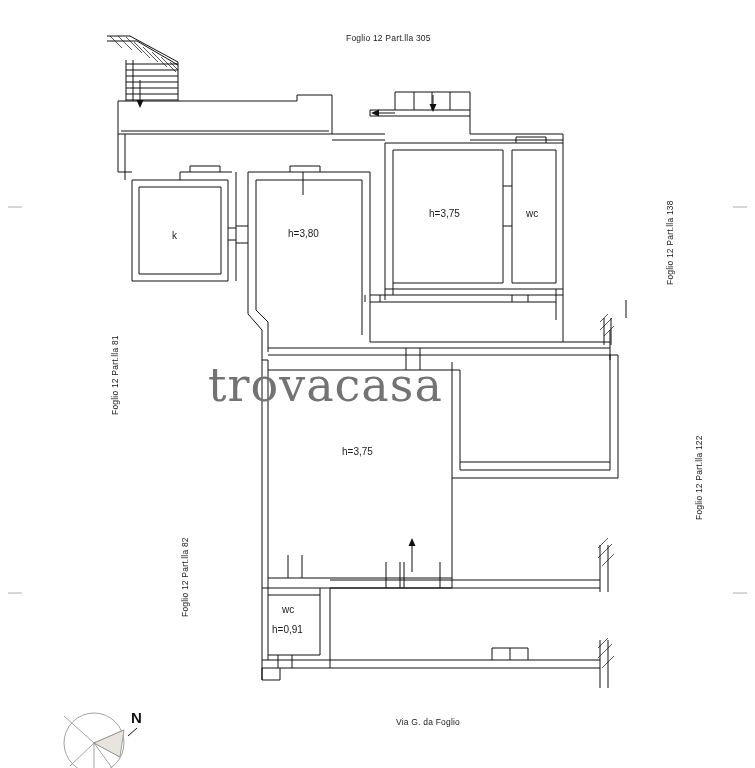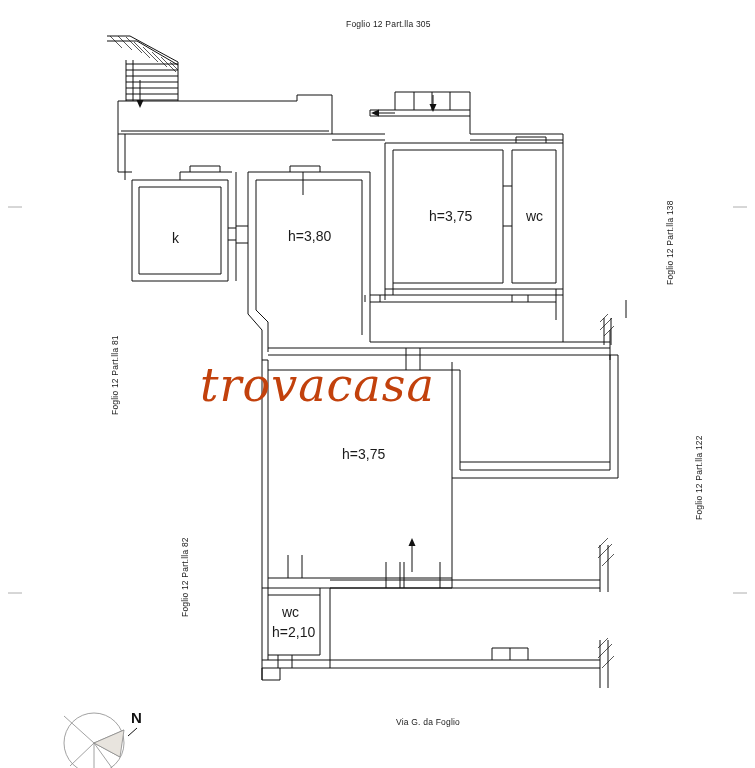--- a/index.html
+++ b/index.html
@@ -30,39 +30,38 @@
     color: #1a1a1a;
     white-space: nowrap;
     letter-spacing: 0.2px;
   }
   .lbl.rot {
     transform-origin: 0 0;
     transform: rotate(-90deg);
   }
   .room-lbl {
     position: absolute;
-    font-size: 14px;
+    font-size: 10px;
     color: #1a1a1a;
     white-space: nowrap;
     text-align: center;
   }
   #watermark {
     position: absolute;
-    left: 200px;
+    left: 208px;
     top: 355px;
     width: 390px;
     height: 60px;
     font-size: 46px;
     letter-spacing: 1px;
-    color: #c2410c;
+    color: #737373;
     font-family: "DejaVu Serif", serif;
     line-height: 60px;
     white-space: nowrap;
     pointer-events: none;
-    font-style: italic;
   }
   #compass-label {
     position: absolute;
     left: 131px;
     top: 709px;
     font-size: 15px;
     font-weight: bold;
     color: #111;
   }
 </style>
@@ -298,31 +297,31 @@
       <line x1="94" y1="743" x2="112" y2="768" stroke="#8a8a8a" stroke-width="0.8"></line>
       <line x1="94" y1="743" x2="94" y2="768" stroke="#8a8a8a" stroke-width="0.8"></line>
       <line x1="94" y1="743" x2="70" y2="766" stroke="#8a8a8a" stroke-width="0.8"></line>
       <path d="M94 743 L124 730 L120 757 Z" fill="#e8e4de" stroke="#8a8a8a" stroke-width="0.8"></path>
       <line x1="128" y1="736" x2="137" y2="728" stroke="#111" stroke-width="1"></line>
     </g>
   </svg>
 
   <div id="watermark">trovacasa</div>
 
-  <div class="lbl" style="left:346px; top:19px;">Foglio 12 Part.lla 305</div>
+  <div class="lbl" style="left:346px; top:33px;">Foglio 12 Part.lla 305</div>
 
   <div class="lbl rot" style="left:110px; top:415px;">Foglio 12 Part.lla 81</div>
   <div class="lbl rot" style="left:180px; top:617px;">Foglio 12 Part.lla 82</div>
   <div class="lbl rot" style="left:665px; top:285px;">Foglio 12 Part.lla 138</div>
   <div class="lbl rot" style="left:694px; top:520px;">Foglio 12 Part.lla 122</div>
 
   <div class="room-lbl" style="left:172px; top:230px;">k</div>
   <div class="room-lbl" style="left:288px; top:228px;text-align:center;">h=3,80</div>
   <div class="room-lbl" style="left:429px; top:208px;">h=3,75</div>
   <div class="room-lbl" style="left:526px; top:208px;">wc</div>
   <div class="room-lbl" style="left:342px; top:446px;">h=3,75</div>
   <div class="room-lbl" style="left:282px; top:604px;">wc</div>
-  <div class="room-lbl" style="left:272px; top:624px;">h=2,10</div>
+  <div class="room-lbl" style="left:272px; top:624px;">h=0,91</div>
 
   <div class="lbl" style="left:396px; top:717px;">Via G. da Foglio</div>
   <div id="compass-label">N</div>
 
 </div>
 
 </body></html>

